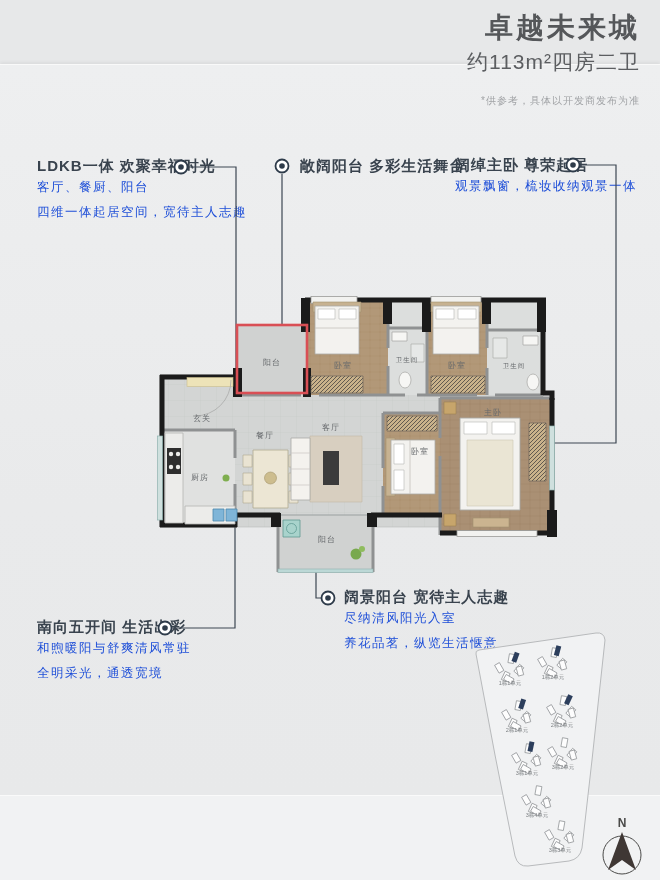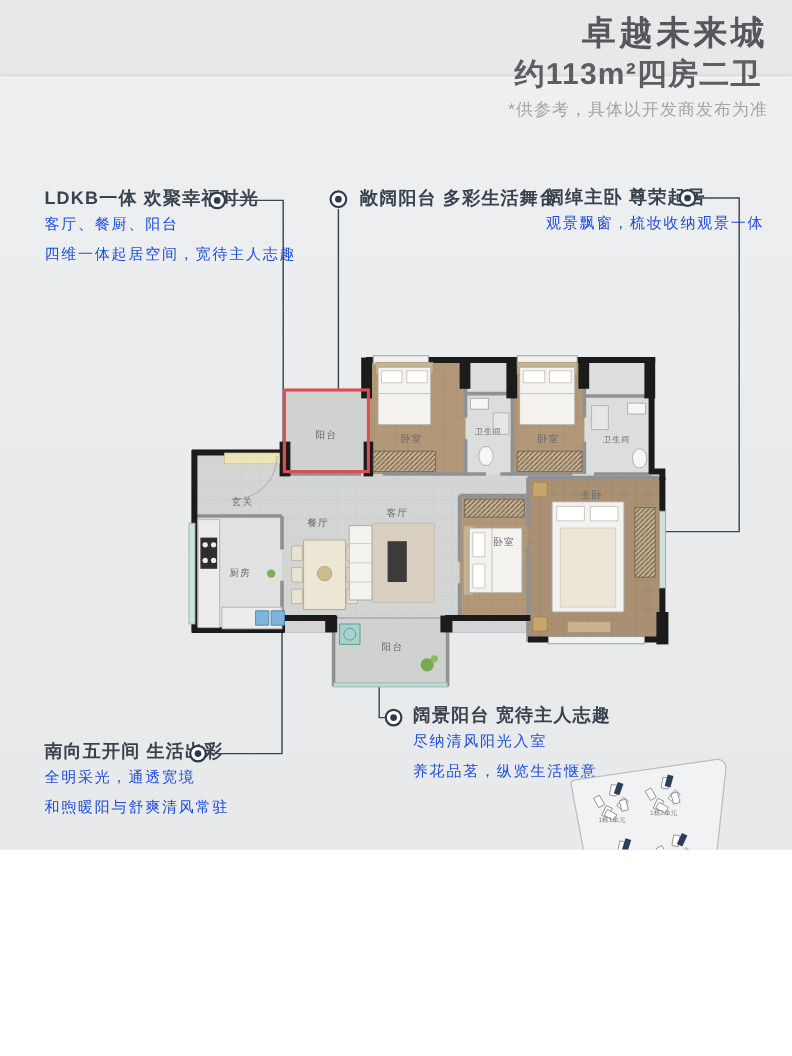--- a/index.html
+++ b/index.html
@@ -1,28 +1,28 @@
 <!DOCTYPE html>
 <html><head>
 <meta charset="utf-8">
 <style>
   html,body{margin:0;padding:0;}
   .page{
-    position:relative; width:660px; height:708px; overflow:hidden;
+    position:relative; width:660px; height:880px; overflow:hidden;
     font-family:"Liberation Sans","DejaVu Sans",sans-serif;
     background:#eaebec;
   }
   .band{position:absolute;left:0;width:660px;}
   .band-top{top:0;height:64px;background:#e7e8e9;}
   .band-mid{top:64px;height:731px;background:linear-gradient(180deg,#eeeff0 0%,#e9eaeb 60%,#e8e9ea 100%);border-top:1px solid #f9f9f9;box-shadow:0 -2px 3px rgba(0,0,0,0.05);}
   .band-bottom{top:795px;height:85px;background:#f1f2f3;border-top:1px solid #fafafa;}
   .header{position:absolute; top:12px; right:20px; text-align:right;}
   .header .title{font-size:28px; font-weight:bold; color:#55575a; letter-spacing:3px; line-height:32px;}
-  .header .subtitle{font-size:25px; font-weight:700; color:#5c5e61; letter-spacing:1px; line-height:32px; margin-top:2px;text-align:center;}
-  .header .disclaimer{font-size:14px; color:#a1a3a6; letter-spacing:1px; margin-top:5px;}
+  .header .subtitle{font-size:21px; font-weight:400; color:#5c5e61; letter-spacing:1px; line-height:32px; margin-top:2px;}
+  .header .disclaimer{font-size:10px; color:#a1a3a6; letter-spacing:1px; margin-top:16px;}
   .callout{position:absolute;}
   .callout .c-title{font-size:15px; font-weight:bold; color:#39434e; letter-spacing:1px; line-height:18px; margin:0;}
   .callout .c-line{font-size:12.5px; color:#1d4ed8; letter-spacing:1.5px; line-height:25px; margin:0;}
   .callout .c-line:first-of-type{margin-top:6px;}
   svg{display:block;}
   .overlay{position:absolute; left:0; top:0; pointer-events:none;}
   .floorplan{position:absolute; left:105px; top:288px;}
   .siteplan{position:absolute; left:455px; top:610px;}
   .room-label{fill:#65686b; font-family:"Liberation Sans","DejaVu Sans",sans-serif;}
   .unit-label{fill:#7d8083; font-family:"Liberation Sans","DejaVu Sans",sans-serif;}
@@ -49,22 +49,22 @@
   </div>
   <div class="callout" style="left:300px; top:157px;">
     <p class="c-title">敞阔阳台 多彩生活舞台</p>
   </div>
   <div class="callout" style="left:455px; top:156px;">
     <p class="c-title">阔绰主卧 尊荣起居</p>
     <p class="c-line">观景飘窗，梳妆收纳观景一体</p>
   </div>
   <div class="callout" style="left:37px; top:618px;">
     <p class="c-title">南向五开间 生活出彩</p>
+    <p class="c-line">和煦暖阳与舒爽清风常驻</p>
     <p class="c-line">全明采光，通透宽境</p>
-    <p class="c-line">和煦暖阳与舒爽清风常驻</p>
   </div>
   <div class="callout" style="left:344px; top:588px;">
     <p class="c-title">阔景阳台 宽待主人志趣</p>
     <p class="c-line">尽纳清风阳光入室</p>
     <p class="c-line">养花品茗，纵览生活惬意</p>
   </div>
 
   <svg class="overlay" width="660" height="880" viewBox="0 0 660 880">
     <g stroke="#3c4652" stroke-width="1.2" fill="none">
       <path d="M188,167 H236 V373"></path>

